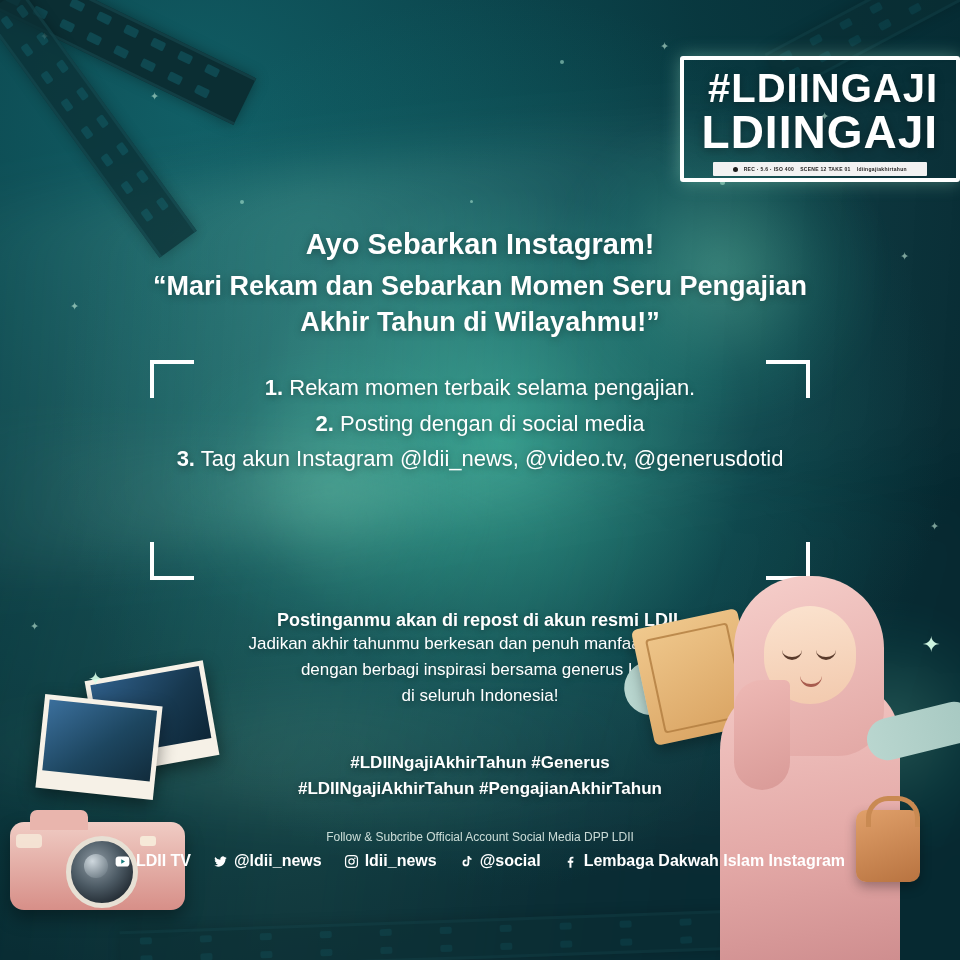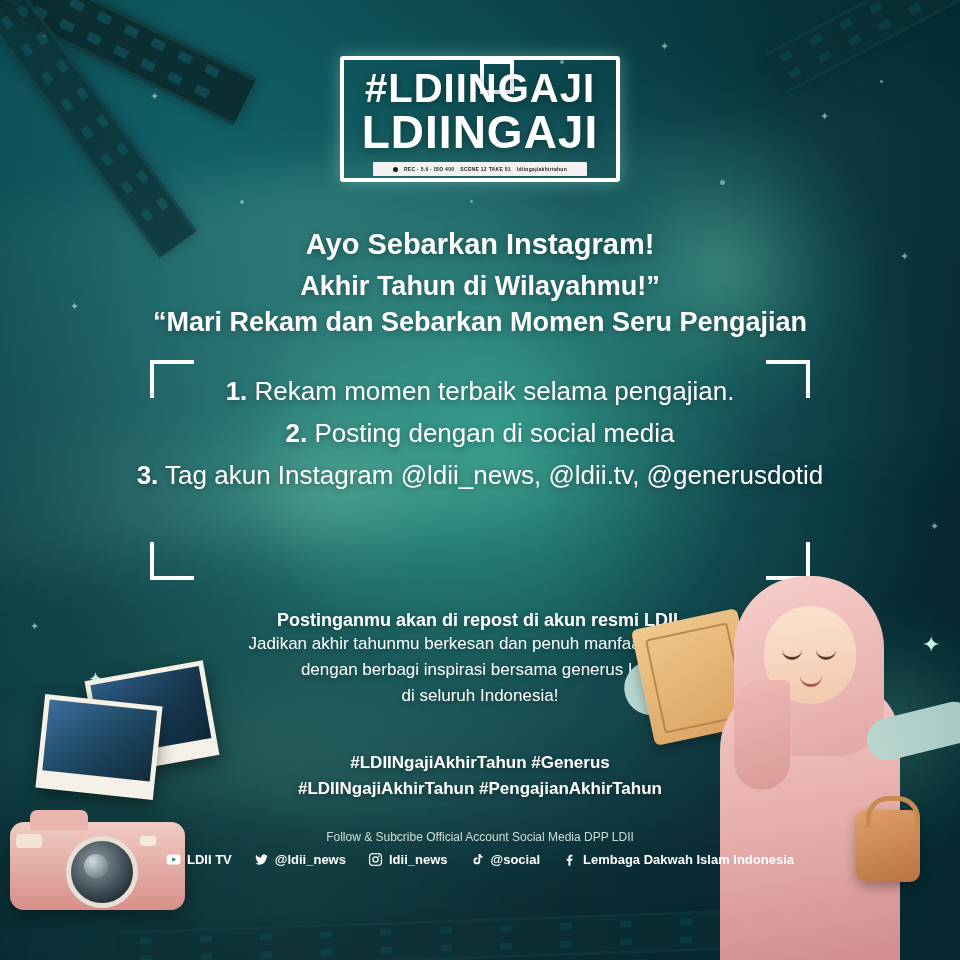--- a/index.html
+++ b/index.html
@@ -35,21 +35,21 @@
   }
   .film .strip{
     position:absolute;background:#0b2e33;border-top:3px solid #123e44;border-bottom:3px solid #123e44;
     box-shadow:0 0 14px rgba(0,0,0,.35);
   }
   .perf{position:absolute;background:#0f4850;border-radius:2px;}
   .star{position:absolute;color:#d8ffe9;font-size:11px;opacity:.55;pointer-events:none;}
   .dot{position:absolute;background:#bdf5dd;border-radius:50%;opacity:.5;pointer-events:none;}
 
   
-  .logo-wrap{position:absolute;top:56px;left:0;width:960px;text-align:center;}
+  .logo-wrap{position:absolute;top:56px;left:0;width:960px;text-align:right;}
   .clapper{
     position:relative;display:inline-block;padding:12px 22px 6px 22px;
   }
   .clapper-frame{
     position:absolute;inset:0;border:4px solid #ffffff;border-radius:3px;
     box-shadow:0 0 18px rgba(180,255,220,.35);
   }
   .clapper-frame:before,.clapper-frame:after{
     content:"";position:absolute;width:26px;height:26px;border:4px solid #ffffff;
   }
@@ -74,34 +74,34 @@
   .headline .h2{font-size:27px;font-weight:bold;margin-top:8px;line-height:1.32;text-shadow:0 2px 8px rgba(0,0,0,.3);}
 
   
   .list-box{position:absolute;top:360px;left:150px;width:660px;height:220px;}
   .cnr{position:absolute;width:40px;height:34px;border:4px solid #ffffff;}
   .cnr.tl{top:0;left:0;border-right:none;border-bottom:none;}
   .cnr.tr{top:0;right:0;border-left:none;border-bottom:none;}
   .cnr.bl{bottom:0;left:0;border-right:none;border-top:none;}
   .cnr.br{bottom:0;right:0;border-left:none;border-top:none;}
   .steps{position:absolute;top:10px;left:-60px;width:780px;text-align:center;color:#ffffff;}
-  .steps .row{font-size:26px;line-height:1.62;text-shadow:0 2px 7px rgba(0,0,0,.35);}
+  .steps .row{font-size:22px;line-height:1.62;text-shadow:0 2px 7px rgba(0,0,0,.35);}
   .steps .row b{font-weight:bold;}
 
   
   .para{position:absolute;top:610px;left:0;width:960px;text-align:center;color:#ffffff;}
   .para .strong{font-size:18px;font-weight:bold;text-shadow:0 2px 6px rgba(0,0,0,.35);}
   .para .ln{font-size:17px;line-height:1.52;text-shadow:0 2px 6px rgba(0,0,0,.3);}
 
   
   .tags{position:absolute;top:750px;left:0;width:960px;text-align:center;color:#ffffff;font-weight:bold;font-size:17px;line-height:1.5;text-shadow:0 2px 6px rgba(0,0,0,.35);}
 
   
   .follow{position:absolute;top:830px;left:0;width:960px;text-align:center;color:#eaf7f1;font-size:12px;opacity:.85;}
-  .socials{position:absolute;top:852px;left:0;width:960px;display:flex;justify-content:center;align-items:flex-end;gap:22px;color:#ffffff;font-size:13px;font-weight:bold;}
+  .socials{position:absolute;top:852px;left:0;width:960px;display:flex;justify-content:center;align-items:flex-end;gap:22px;color:#ffffff;font-size:16px;font-weight:bold;}
   .soc{display:flex;align-items:center;gap:6px;}
   .ic{width:15px;height:15px;display:inline-block;position:relative;}
 
   
   .photo{position:absolute;background:#f6f1e7;box-shadow:0 6px 18px rgba(0,0,0,.45);}
   .photo .inner{position:absolute;inset:5px 5px 18px 5px;overflow:hidden;}
   .camera{position:absolute;}
 
   
   .girl{position:absolute;right:0;bottom:0;width:300px;height:400px;}
@@ -227,42 +227,42 @@
         <span>REC · 5.6 · ISO 400</span>
         <span>SCENE 12 TAKE 01</span>
         <span>ldiingajiakhirtahun</span>
       </div>
     </div>
   </div>
 
   <div class="headline">
     <div class="h1">Ayo Sebarkan Instagram!</div>
     <div class="h2">
+      <div>“Mari Rekam dan Sebarkan Momen Seru Pengajian</div>
       <div>Akhir Tahun di Wilayahmu!”</div>
-      <div>“Mari Rekam dan Sebarkan Momen Seru Pengajian</div>
     </div>
   </div>
 
   <div class="list-box">
     <div class="cnr tl"></div>
     <div class="cnr tr"></div>
     <div class="cnr bl"></div>
     <div class="cnr br"></div>
     <div class="steps">
       <div class="row">
         <b>1.</b>
         <span>Rekam momen terbaik selama pengajian.</span>
       </div>
       <div class="row">
         <b>2.</b>
         <span>Posting dengan di social media</span>
       </div>
       <div class="row">
         <b>3.</b>
-        <span>Tag akun Instagram @ldii_news, @ldii.tv, @generusdotid</span>
+        <span>Tag akun Instagram @ldii_news, @video.tv, @generusdotid</span>
       </div>
     </div>
   </div>
 
   <div class="para">
     <div class="strong">Postinganmu akan di repost di akun resmi LDII.</div>
     <div class="ln">Jadikan akhir tahunmu berkesan dan penuh manfaat barokah</div>
     <div class="ln">dengan berbagi inspirasi bersama generus LDII</div>
     <div class="ln">di seluruh Indonesia!</div>
   </div>
@@ -353,17 +353,17 @@
           </svg>
       </span>
       <span>@social</span>
     </div>
     <div class="soc">
       <span class="ic">
         <svg viewBox="0 0 24 24" width="15" height="15">
             <path d="M13.5 22v-8h2.7l.4-3.2h-3.1V8.7c0-.9.3-1.5 1.6-1.5h1.6V4.3c-.3 0-1.3-.1-2.4-.1-2.4 0-4 1.5-4 4.2v2.4H7.6V14h2.7v8z" fill="#fff"></path>
           </svg>
       </span>
-      <span>Lembaga Dakwah Islam Indonesia</span>
+      <span>Lembaga Dakwah Islam Instagram</span>
     </div>
   </div>
 
 </div>
 
 </body></html>

